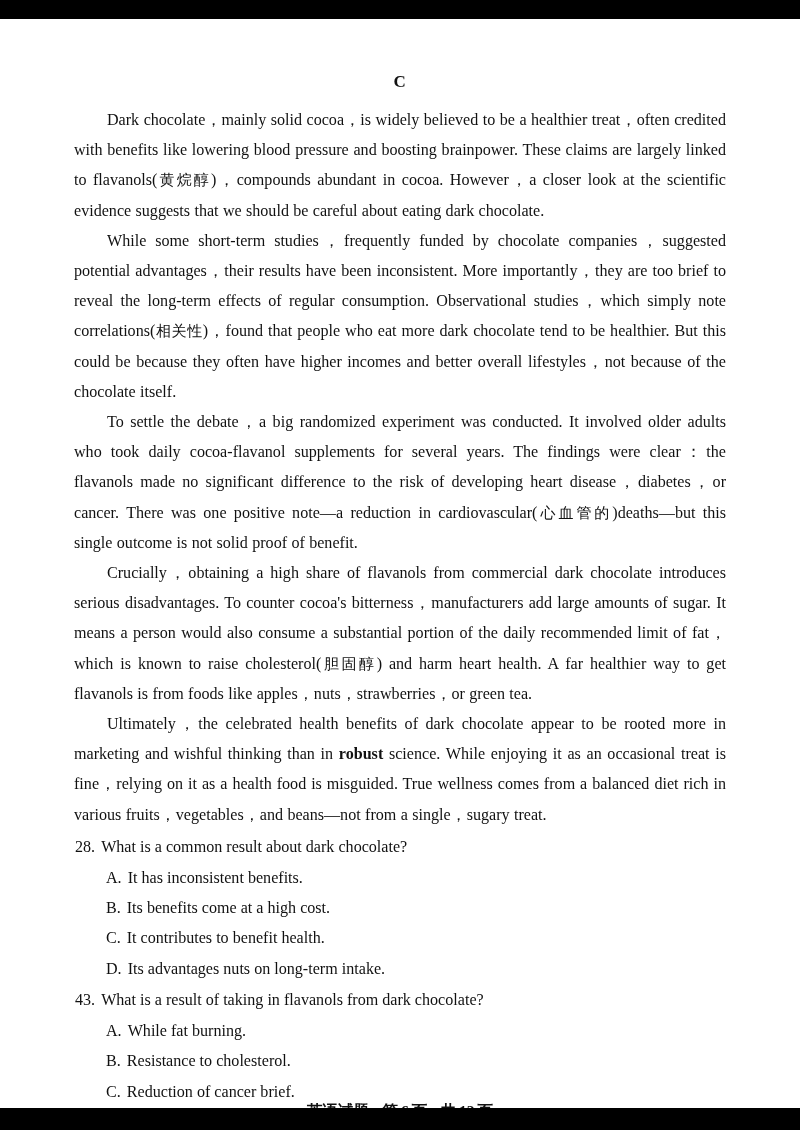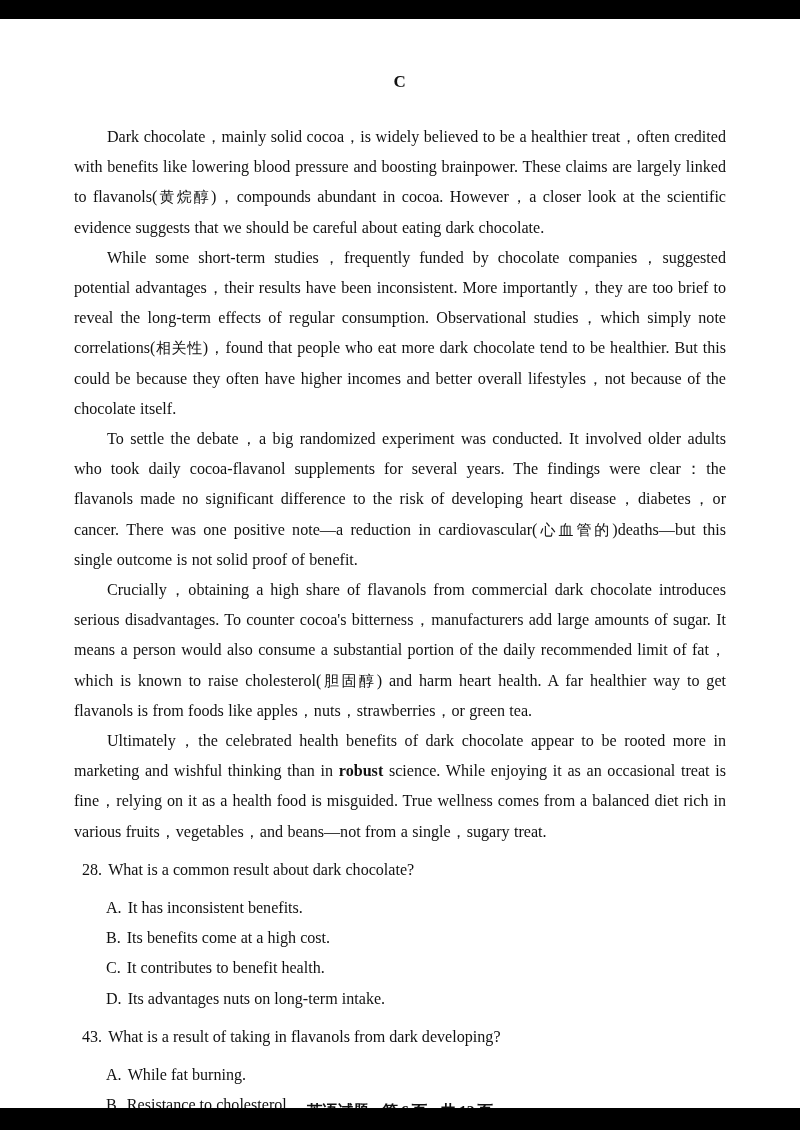--- a/index.html
+++ b/index.html
@@ -59,21 +59,21 @@
     margin: 0 0 0 0;
     font-size: 16.1px;
     line-height: 30.2px;
     text-align: justify;
     text-justify: inter-word;
     text-indent: 2.05em;
     hyphens: none;
     word-spacing: 0.02em;
   }
   .para.first {
-    margin-top: 30px;
+    margin-top: 13px;
   }
 
   .cjk {
     font-family: "DejaVu Sans", "Liberation Sans", sans-serif;
     font-size: 15px;
   }
 
   .underlined-term {
     font-weight: bold;
     text-underline-offset: 2px;
@@ -81,21 +81,21 @@
 
   .questions {
     margin-top: 2px;
   }
   .question-block {
     margin: 0;
   }
   .question-stem {
     font-size: 16.1px;
     line-height: 30.2px;
-    margin: 8px;
+    margin: 1px;
     text-align: left;
     display: flex;
     justify-content: flex-end;
   }
   .q-num {
     flex: 0 0 auto;
     padding-right: 6px;
   }
   .q-text {
     flex: 1 1 auto;
@@ -178,21 +178,21 @@
           </li>
           <li class="option">
             <span class="opt-letter">D.</span>
             <span class="opt-text">Its advantages nuts on long-term intake.</span>
           </li>
         </ul>
       </div>
       <div class="question-block">
         <div class="question-stem">
           <span class="q-num">43.</span>
-          <span class="q-text">What is a result of taking in flavanols from dark developing?</span>
+          <span class="q-text">What is a result of taking in flavanols from dark chocolate?</span>
         </div>
         <ul class="options">
           <li class="option">
             <span class="opt-letter">A.</span>
             <span class="opt-text">While fat burning.</span>
           </li>
           <li class="option">
             <span class="opt-letter">B.</span>
             <span class="opt-text">Resistance to cholesterol.</span>
           </li>

